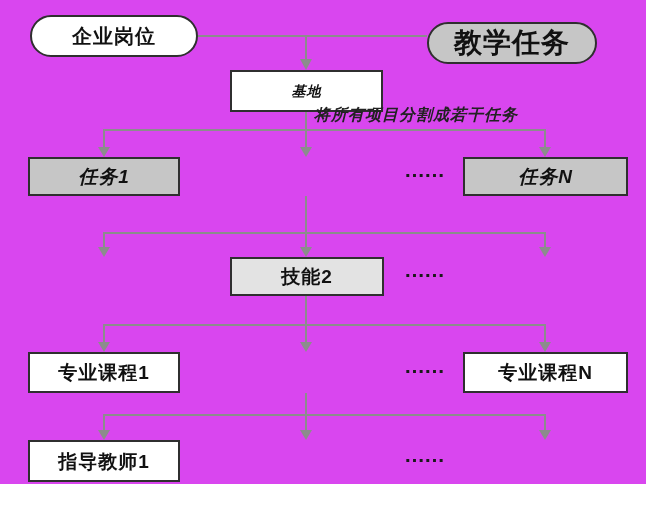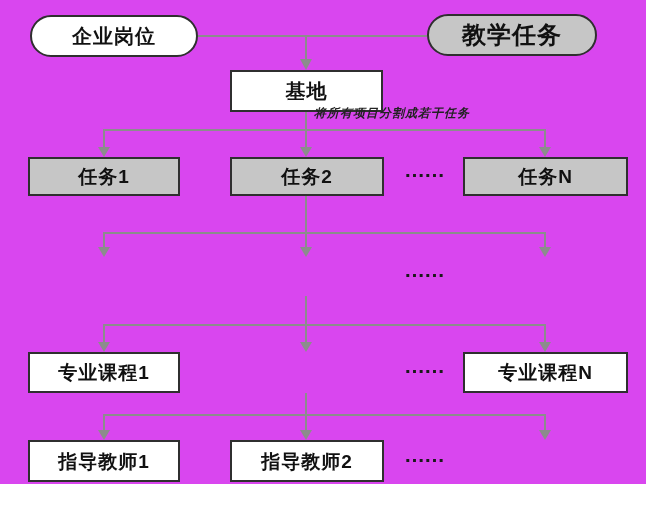--- a/index.html
+++ b/index.html
@@ -14,30 +14,30 @@
   .c-line{stroke:var(--line); stroke-width:2; fill:none;}
   .c-head{fill:var(--line); stroke:none;}
   .node{position:absolute; display:flex; align-items:center; justify-content:center;
     border:2px solid var(--border); font-weight:700; font-size:19px; color:var(--text);
     text-align:center; line-height:1; letter-spacing:1px;}
   .stadium{border-radius:21px; height:42px;}
   .f-white{background:var(--fill-white);}
   .f-dark{background:var(--fill-dark-gray);}
   .f-light{background:var(--fill-light-gray);}
   .stadium.left{left:30px; top:15px; width:168px; font-size:20px;}
-  .stadium.right{left:427px; top:14px; width:170px; font-size:24px;}
-  .base{left:230px; top:70px; width:153px; height:42px; font-size:20px;}
+  .stadium.right{left:427px; top:22px; width:170px; font-size:28px;}
+  .base{left:230px; top:70px; width:153px; height:42px; font-size:14px;font-style:italic;}
   .annotation{position:absolute; left:314px; top:105px; width:210px;
     font-family:"Liberation Serif","DejaVu Serif",serif; font-style:italic;
-    font-weight:700; font-size:12px; color:#222; letter-spacing:1px; white-space:nowrap;}
+    font-weight:700; font-size:16px; color:#222; letter-spacing:1px; white-space:nowrap;}
   
   .c1{left:28px; width:152px;}
   .c2{left:230px; width:154px;}
   .c3{left:463px; width:165px;}
-  .r-tasks{top:157px; height:39px;}
+  .r-tasks{top:157px; height:39px;font-style:italic;}
   .r-skills{top:257px; height:39px;}
   .r-courses{top:352px; height:41px;}
   .r-teachers{top:440px; height:42px;}
   .dots{position:absolute; left:396px; width:56px; text-align:center;
     font-weight:700; font-size:21px; letter-spacing:-1px; color:#1a1a1a; line-height:1;}
   .d-tasks{top:159px;} .d-skills{top:259px;} .d-courses{top:355px;} .d-teachers{top:444px;}
 </style>
 </head>
 <body>
 
@@ -87,27 +87,26 @@
   </svg>
 
   <div class="node stadium left f-white">企业岗位</div>
   <div class="node stadium right f-dark">教学任务</div>
 
   <div class="node base f-white">基地</div>
 
   <div class="annotation">将所有项目分割成若干任务</div>
 
   <div class="node c1 r-tasks f-dark">任务1</div>
-  <div class="node c2 r-tasks f-dark">任务2</div>
   <div class="dots d-tasks">……</div>
   <div class="node c3 r-tasks f-dark">任务N</div>
 
+  <div class="node c2 r-skills f-light">技能2</div>
   <div class="dots d-skills">……</div>
 
   <div class="node c1 r-courses f-white">专业课程1</div>
   <div class="dots d-courses">……</div>
   <div class="node c3 r-courses f-white">专业课程N</div>
 
   <div class="node c1 r-teachers f-white">指导教师1</div>
-  <div class="node c2 r-teachers f-white">指导教师2</div>
   <div class="dots d-teachers">……</div>
 
 </div>
 
 </body></html>

